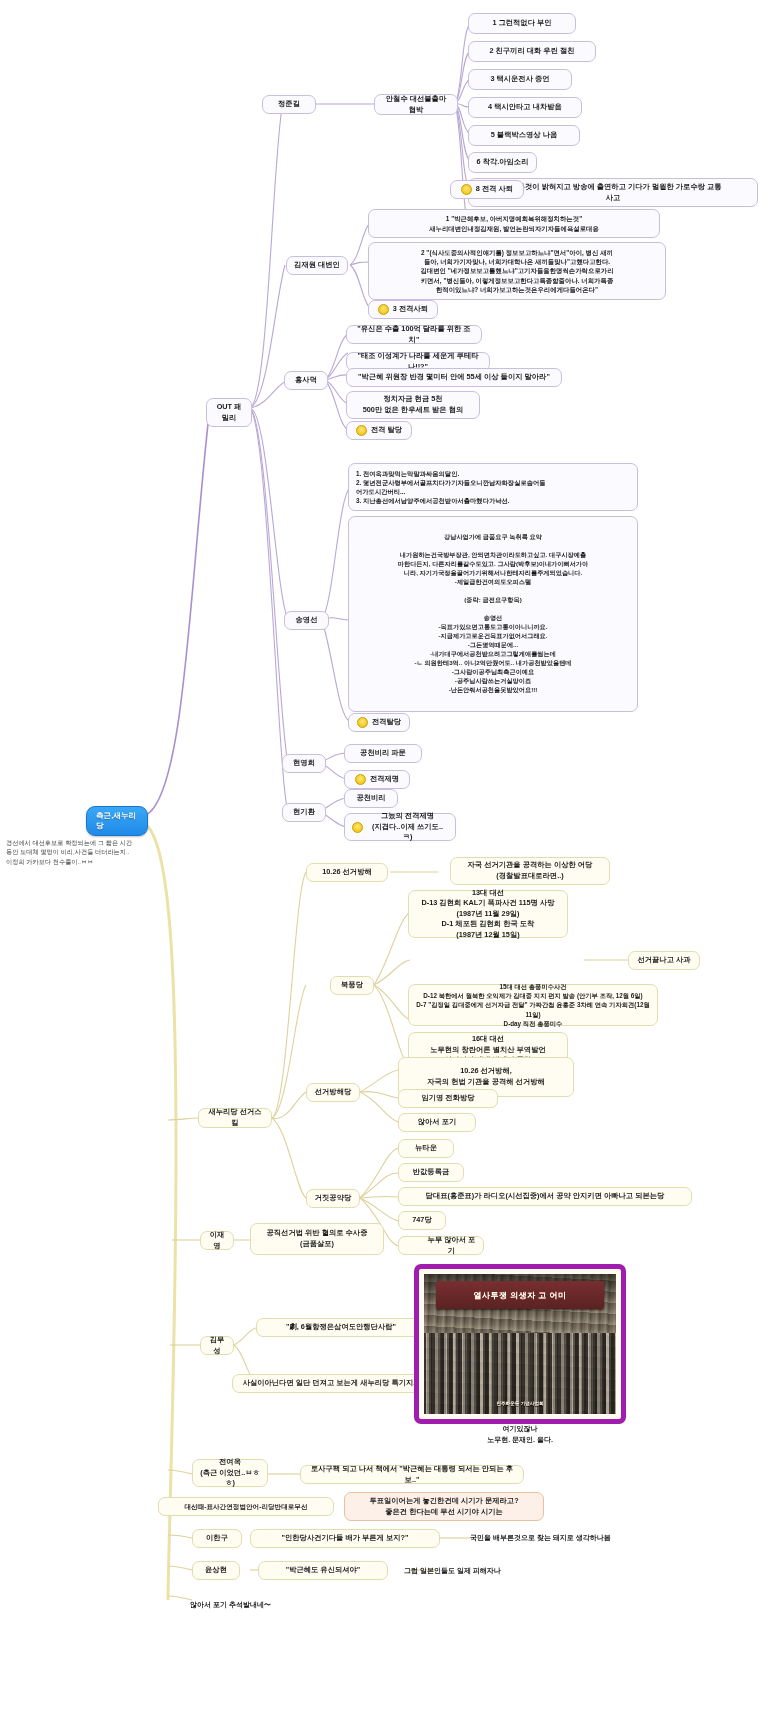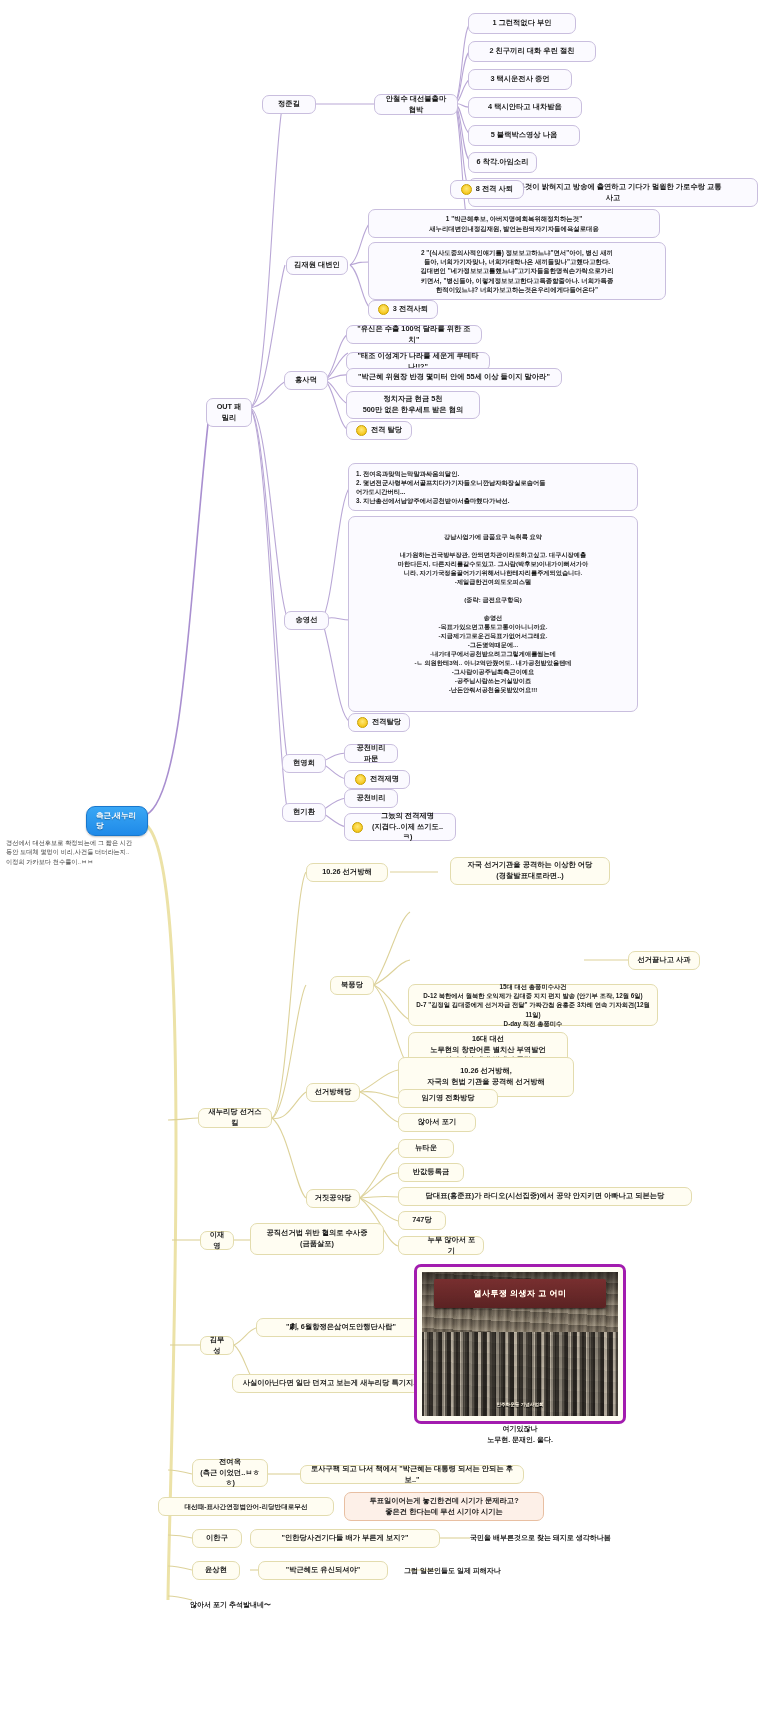--- a/index.html
+++ b/index.html
@@ -69,21 +69,21 @@
     white-space:pre-line;
     text-align:left;
     font-weight:normal;
   }
   .bignote {
     text-align:left;
   }
   .photo {
     position:absolute;
     border-radius:7px;
-    border:3px solid #a21caf;
+    border:5px solid #a21caf;
     background:#fffdf2;
     padding:5px;
     overflow:hidden;
   }
   .photo .inner {
     width:100%; height:100%;
     background:
       linear-gradient(180deg, rgba(20,18,16,.55) 0%, rgba(20,18,16,.15) 22%, rgba(30,28,26,.05) 45%, rgba(25,22,20,.35) 100%),
       repeating-linear-gradient(92deg, #6f6a63 0px, #8d877e 3px, #5d584f 6px, #7b756c 9px),
       repeating-linear-gradient(3deg, #cfc8bd 0px, #9b958b 5px, #726c63 11px),
@@ -320,21 +320,21 @@
 -ㄴ 의원한테3억.. 아니2억만줬어도.. 내가공천받았을텐데
 -그사람이공주님최측근이예요
 -공주님사람쓰는거실망이죠
 -난돈안줘서공천을못받았어요!!!</span></div>
 <div class="node p smile" style="left:348px; top:713px; width:62px; height:19px;">
   <span>전격탈당</span></div>
 
 <div class="node p" style="left:282px; top:754px; width:44px; height:19px;">
   <span>현영희</span>
 </div>
-<div class="node p" style="left:344px; top:744px; width:54px; height:19px;">
+<div class="node p" style="left:344px; top:744px; width:78px; height:19px;">
   <span>공천비리 파문</span></div>
 <div class="node p smile" style="left:344px; top:770px; width:66px; height:19px;">
   <span>전격제명</span></div>
 
 <div class="node p" style="left:282px; top:803px; width:44px; height:19px;">
   <span>현기환</span>
 </div>
 <div class="node p" style="left:344px; top:789px; width:54px; height:19px;">
   <span>공천비리</span></div>
 <div class="node p smile" style="left:344px; top:813px; width:112px; height:28px;">
@@ -346,20 +346,26 @@
 </div>
 
 <div class="node y" style="left:306px; top:863px; width:82px; height:19px;">
   <span>10.26 선거방해</span></div>
 <div class="node y" style="left:438px; top:857px; width:160px; height:28px;margin-left:12px;">
   <span>자국 선거기관을 공격하는 이상한 어당
 (경찰발표대로라면..)</span></div>
 
 <div class="node y" style="left:330px; top:976px; width:44px; height:19px;">
   <span>북풍당</span></div>
+<div class="node y" style="left:408px; top:890px; width:160px; height:48px;">
+  <span>13대 대선
+D-13 김현희 KAL기 폭파사건 115명 사망
+(1987년 11월 29일)
+D-1 체포된 김현희 한국 도착
+(1987년 12월 15일)</span></div>
 <div class="node y" style="left:628px; top:951px; width:72px; height:19px;">
   <span>선거끝나고 사과</span></div>
 <div class="node y" style="left:408px; top:984px; width:250px; height:42px; font-size:6.3px;">
   <span>15대 대선 총풍미수사건
 D-12 북한에서 월북한 오익제가 김대중 지지 편지 발송 (안기부 조작, 12월 6일)
 D-7 "김정일 김대중에게 선거자금 전달" 가짜간첩 윤홍준 3차례 연속 기자회견(12월 11일)
 D-day 직전 총풍미수</span></div>
 <div class="node y" style="left:408px; top:1032px; width:160px; height:36px;">
   <span>16대 대선
 노무현의 창란어론 별치산 부역발언

